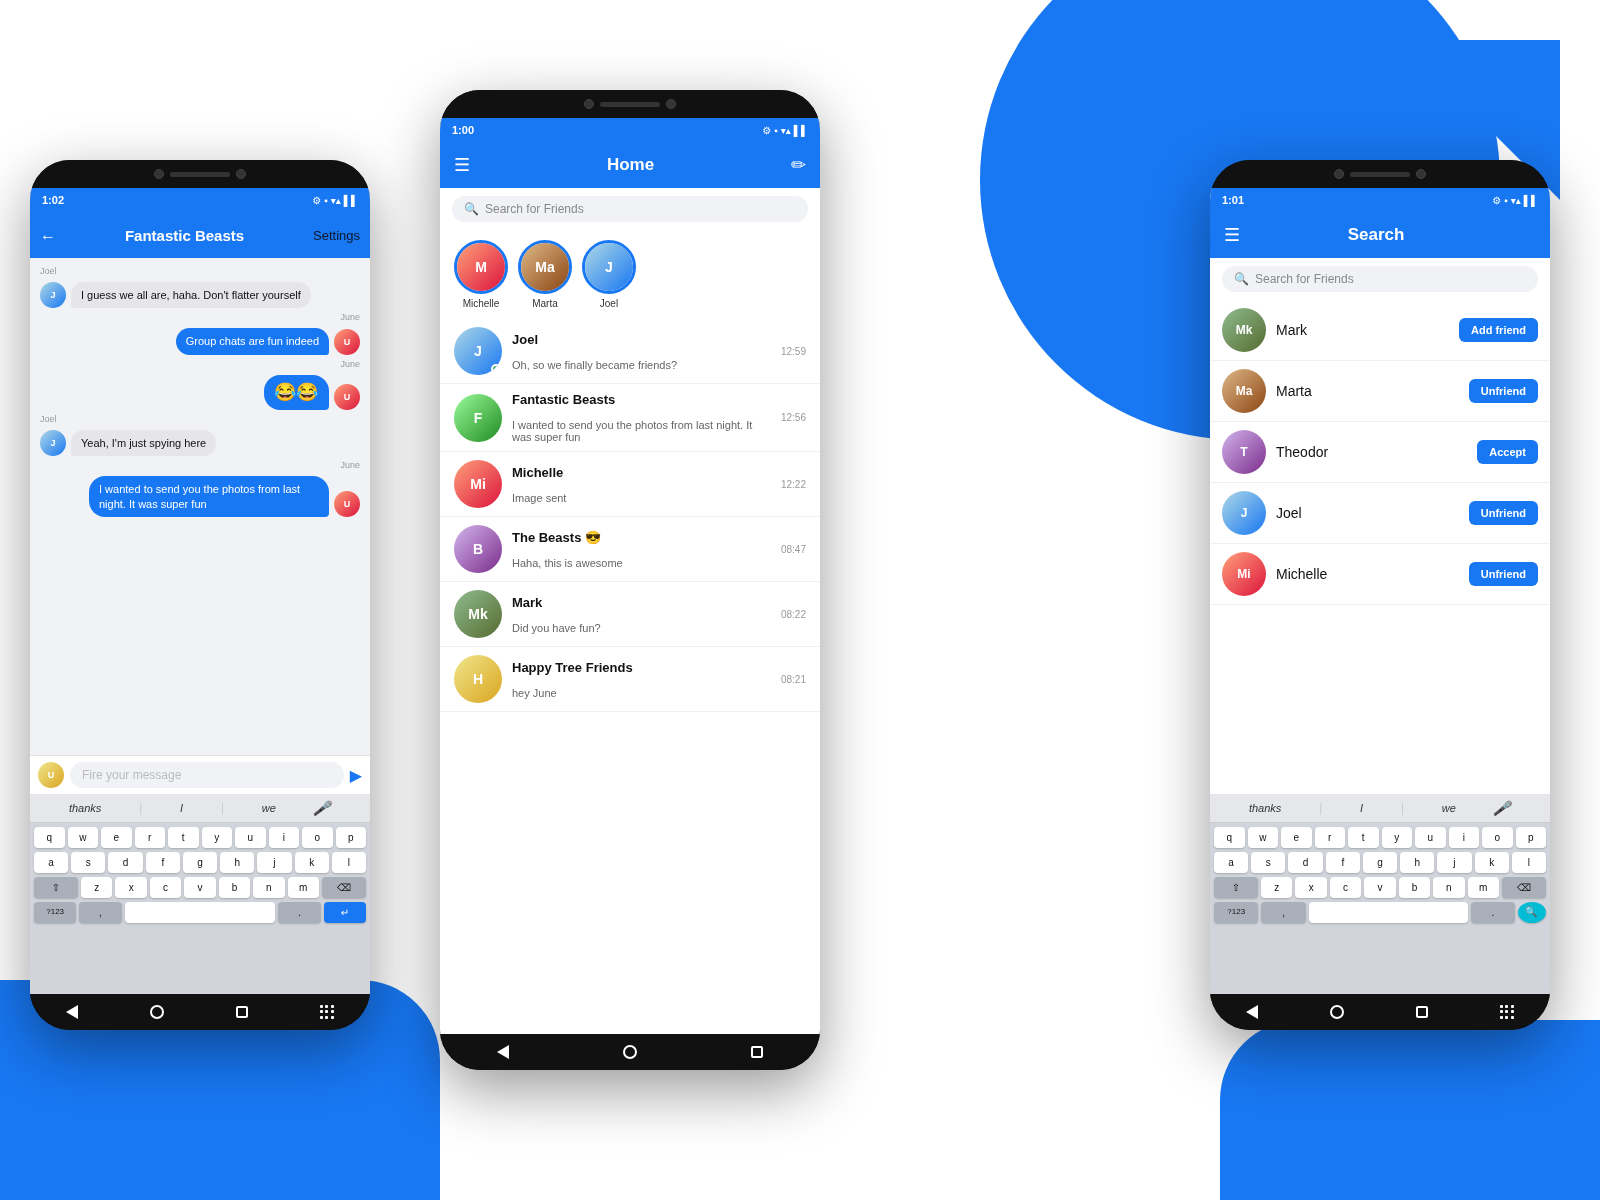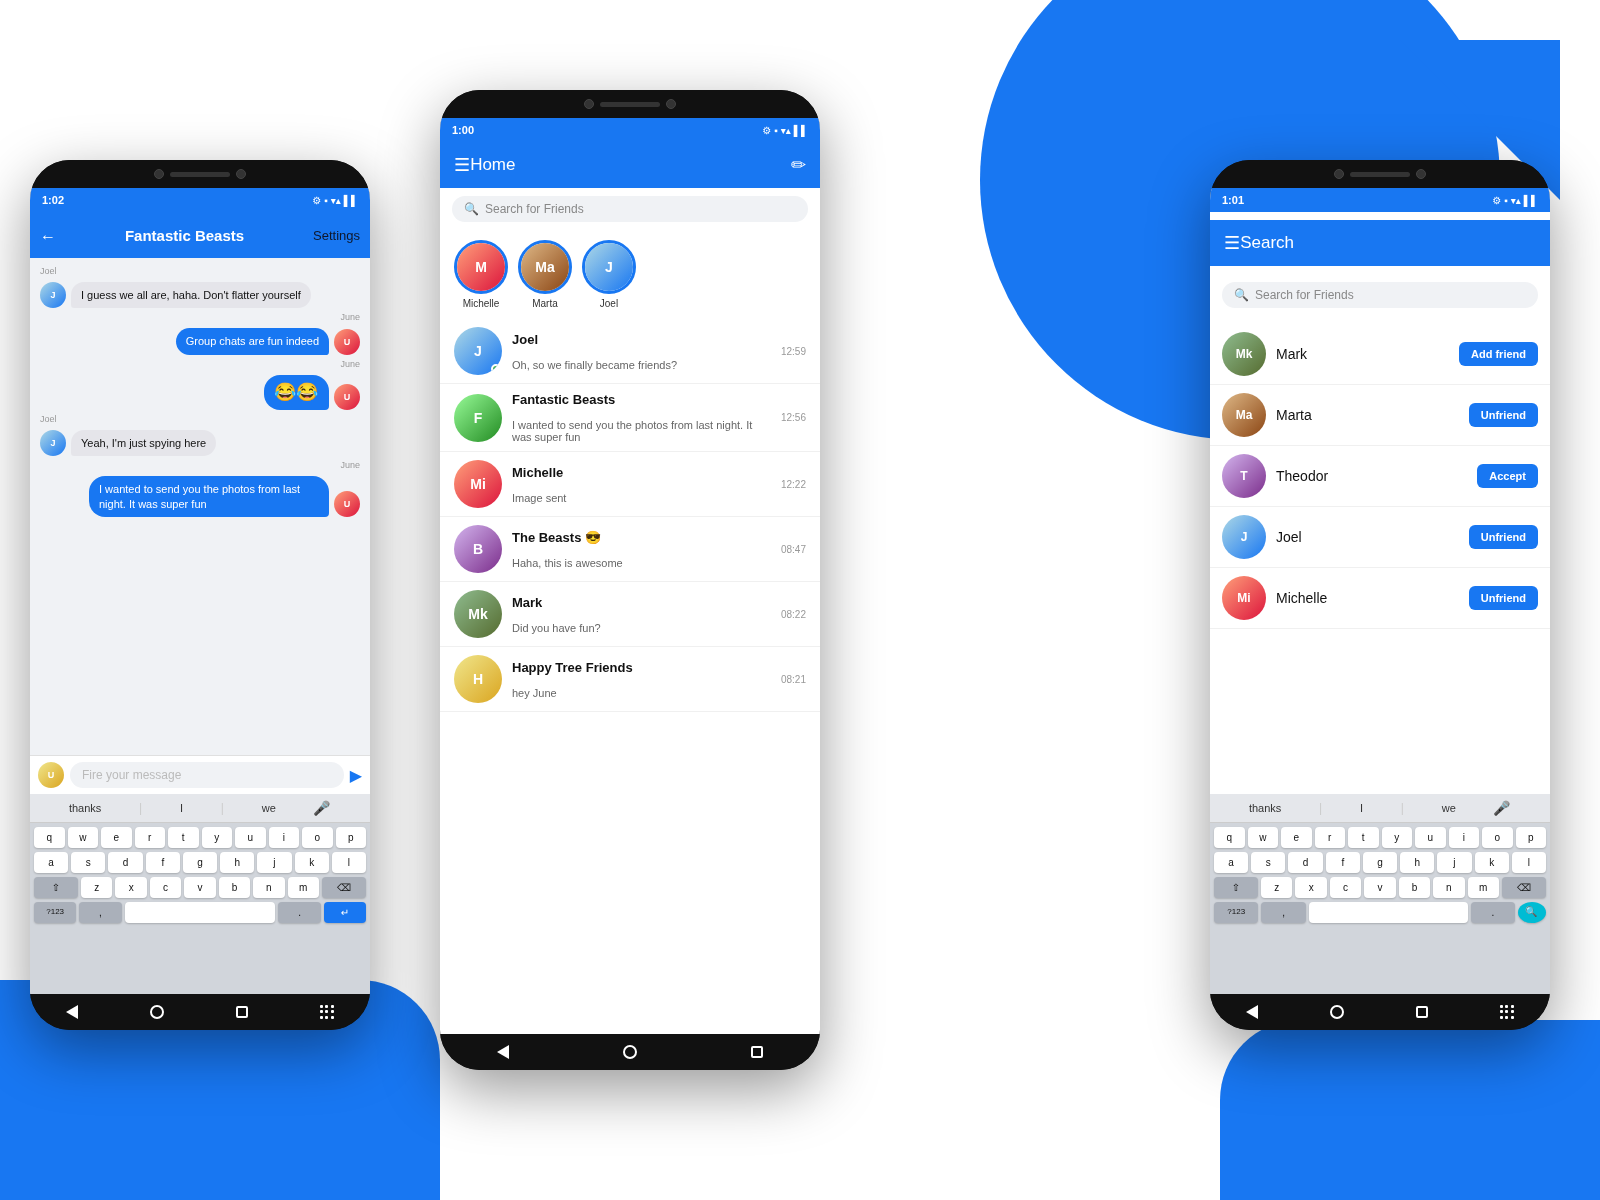--- a/index.html
+++ b/index.html
@@ -98,22 +98,22 @@
       background: #1877f2;
       display: flex;
       align-items: center;
       justify-content: space-between;
       padding: 8px 14px;
       height: 46px;
     }
     .app-header-title {
       color: white;
       font-size: 17px;
-      font-weight: 400;
-      text-align: left;
+      font-weight: 700;
+      text-align: center;
       flex: 1;
     }
     .header-icon {
       color: white;
       font-size: 18px;
       cursor: pointer;
     }
     .header-back {
       color: white;
       font-size: 16px;
@@ -245,20 +245,21 @@
       display: flex;
       flex-direction: column;
     }
     .keyboard-suggestions {
       background: #e5e7eb;
       display: flex;
       justify-content: space-around;
       padding: 6px 20px;
       border-bottom: 1px solid #ccc;
       align-items: center;
+      font-style: italic;
     }
     .suggestion {
       font-size: 11px;
       color: #333;
     }
     .keyboard-rows {
       padding: 4px 4px;
       display: flex;
       flex-direction: column;
       gap: 4px;
@@ -798,21 +799,21 @@
   </div>
 </div>
 
 <div class="phone phone-right">
   <div class="top-camera">
     <div class="camera-hole"></div>
     <div class="speaker-bar"></div>
     <div class="camera-hole"></div>
   </div>
 
-  <div class="phone-screen" style="display:flex;flex-direction:column;height:calc(100% - 64px);gap:8px;">
+  <div class="phone-screen" style="display:flex;flex-direction:column;height:calc(100% - 64px);">
 
     <div class="status-bar">
       <span class="status-time">1:01</span>
       <div class="status-icons">
         <span class="status-icon">⚙</span>
         <span class="status-icon">▪</span>
         <span class="status-icon">▾▴</span>
         <span class="status-icon">▌▌</span>
       </div>
     </div>

